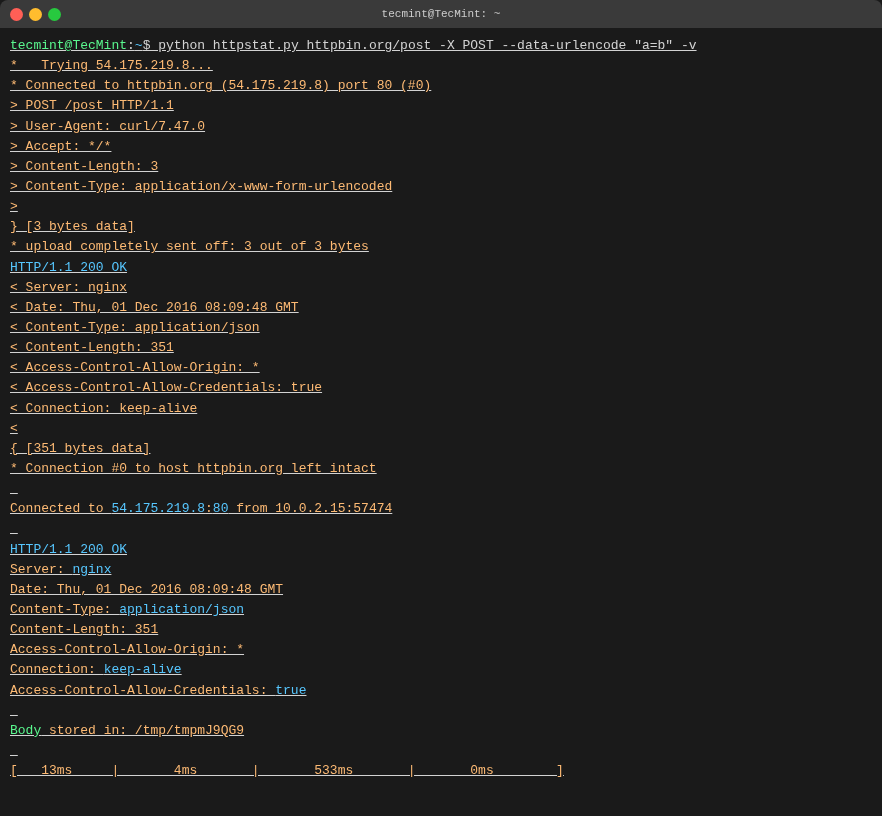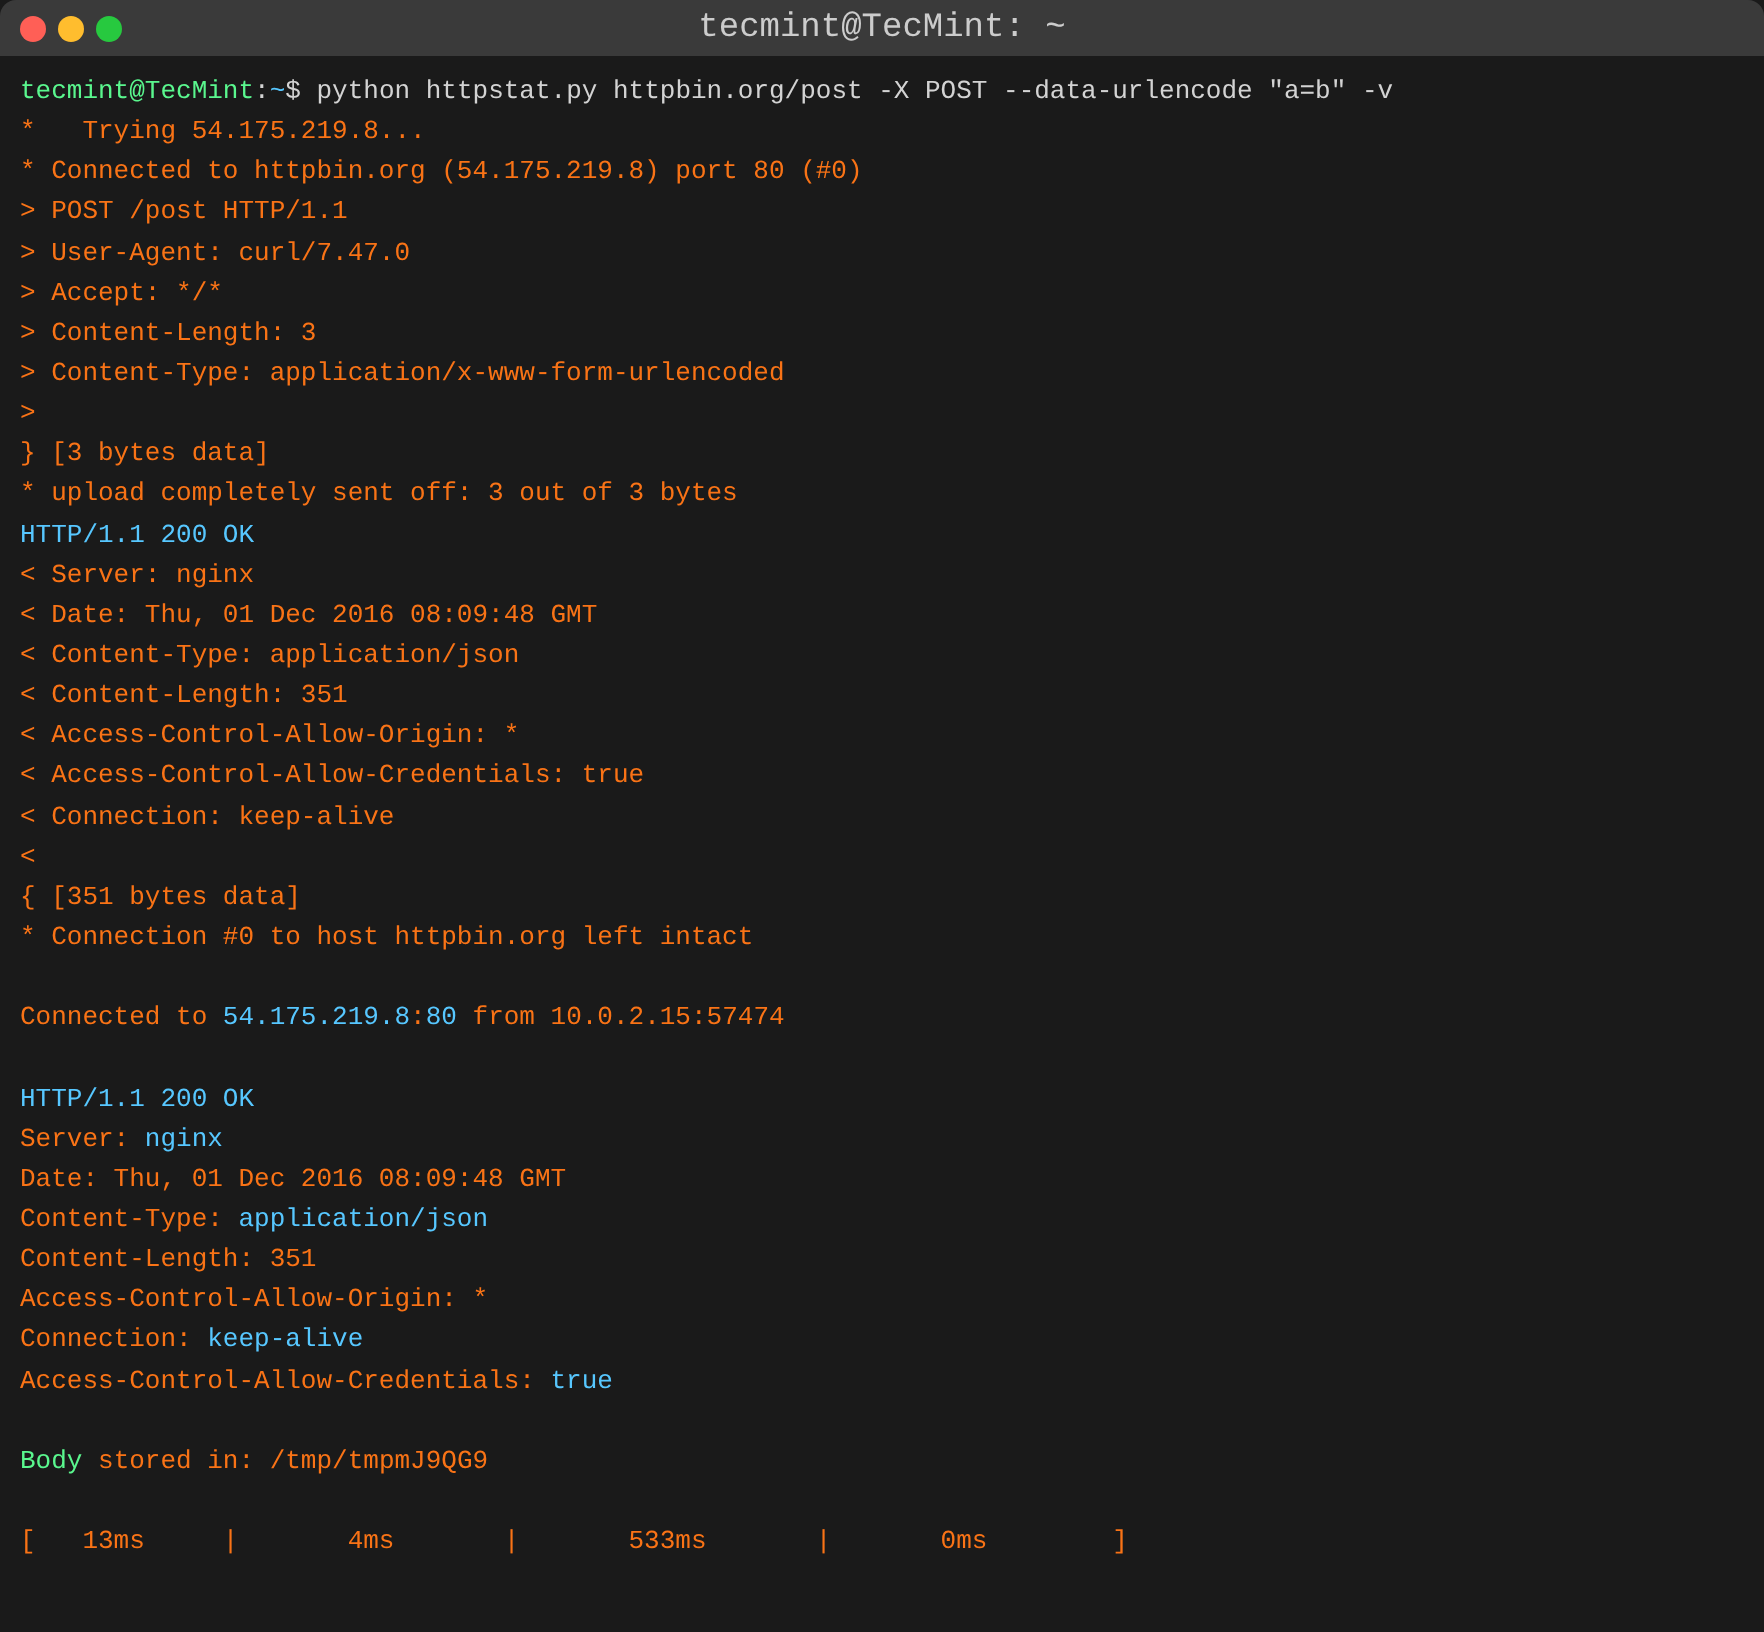--- a/index.html
+++ b/index.html
@@ -24,35 +24,35 @@
       position: absolute;
       left: 10px;
       display: flex;
       gap: 6px;
     }
     .btn-close { width: 13px; height: 13px; border-radius: 50%; background: #ff5f56; }
     .btn-min   { width: 13px; height: 13px; border-radius: 50%; background: #ffbd2e; }
     .btn-max   { width: 13px; height: 13px; border-radius: 50%; background: #27c93f; }
     .title-text {
       color: #ccc;
-      font-size: 17px;
+      font-size: 11px;
       font-family: 'Courier New', Courier, monospace;
     }
     .terminal {
       background: #1a1a1a;
       color: #d3d3d3;
       padding: 8px 10px;
       height: calc(816px - 28px);
       overflow: hidden;
       line-height: 1.55;
     }
-    .line { white-space: pre; }
+    .line { white-space: pre; text-decoration: underline; }
     .green    { color: #5af78e; }
     .cyan     { color: #57c7ff; }
-    .white    { color: #f97316; }
+    .white    { color: #fdba74; }
     .dimwhite { color: #d3d3d3; }
   </style>
 </head>
 <body>
 
 <div class="title-bar">
   <div class="title-bar-buttons">
     <div class="btn-close"></div>
     <div class="btn-min"></div>
     <div class="btn-max"></div>

